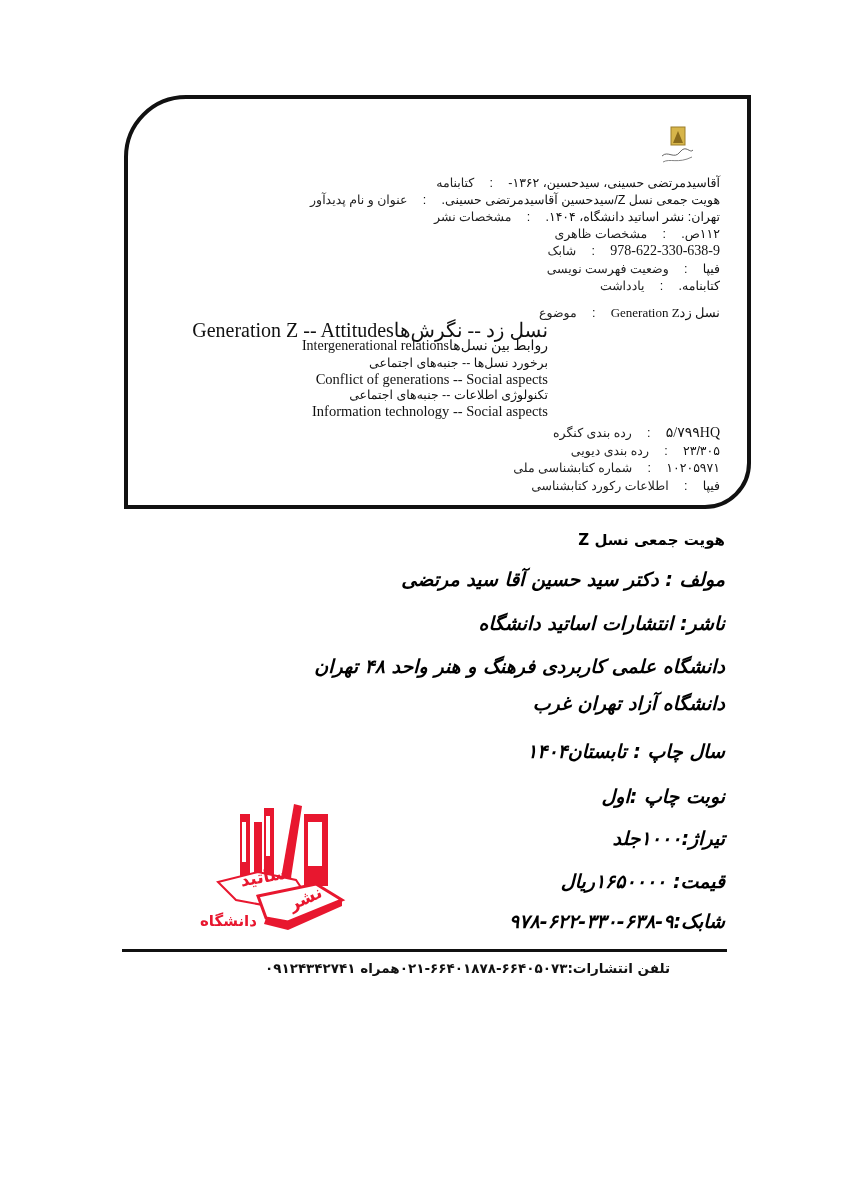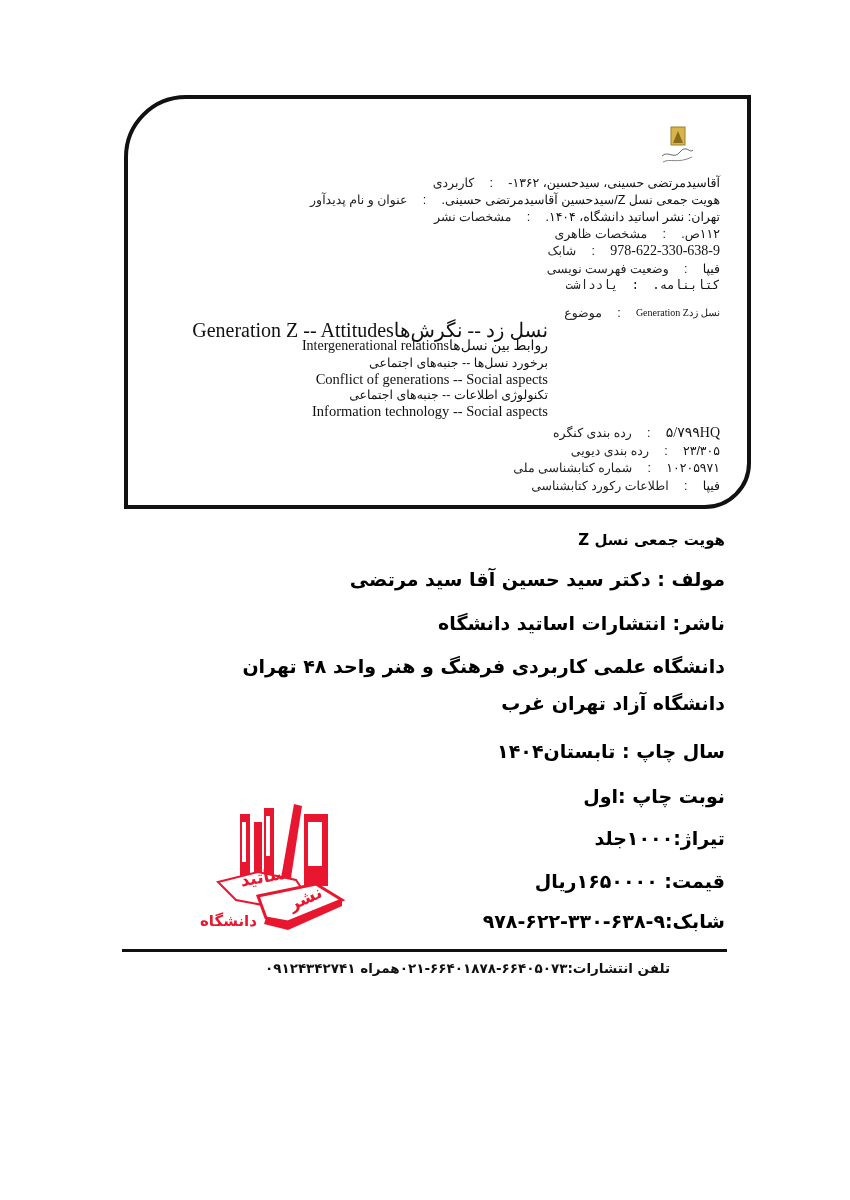--- a/index.html
+++ b/index.html
@@ -25,42 +25,42 @@
   .cip-subject-lines { position:absolute; right:302px; top:322px; direction:rtl; text-align:right;
     font-family:"Liberation Sans", sans-serif; font-size:12.5px; line-height:16.3px; }
   .cip-subject-lines .en { font-family:"Liberation Serif", serif; font-size:14.5px; direction:ltr; text-align:right; }
   .cip-subject-lines div { white-space:nowrap; }
 
   .info-line {
     position:absolute; right:125px; direction:rtl; text-align:right; white-space:nowrap;
     font-family:"DejaVu Sans", sans-serif; font-weight:bold; color:#000;
   }
   .info-title { top:531px; font-size:15px; }
-  .info-big { font-size:19px; }
+  .info-big { font-size:19px;font-style:italic; }
   .rule { position:absolute; left:122px; top:949px; width:605px; height:3px; background:#111; }
   .phone { position:absolute; left:190px; top:960px; width:480px; direction:rtl; text-align:right;
     font-family:"DejaVu Sans", sans-serif; font-weight:bold; font-size:13.5px; white-space:nowrap; }
 
   .publisher-logo { position:absolute; left:196px; top:800px; width:156px; height:140px; }
   .logo-text { position:absolute; font-family:"DejaVu Sans", sans-serif; font-weight:bold; color:#e8172f; white-space:nowrap; }
 </style>
 </head>
 <body>
 
 <div class="cip-box"></div>
 
 <svg class="nlai-logo" viewBox="0 0 34 44">
   <rect x="11" y="1" width="14" height="18" fill="#d7b54a" stroke="#9c7f2a" stroke-width="1"></rect>
   <path d="M13 17 L18 5 L23 17 Z" fill="#8a6b1c"></path>
   <path d="M2 30 C 8 24, 14 34, 20 26 S 30 28, 33 24" stroke="#555" fill="none" stroke-width="0.9"></path>
   <path d="M3 36 C 10 32, 18 38, 32 31" stroke="#666" fill="none" stroke-width="0.8"></path>
 </svg>
 
 <div class="cip-row" style="top:175px;">
-  <span class="cip-label">کاربردی</span>
+  <span class="cip-label">کتابنامه</span>
   <span class="cip-colon">:</span>
   <span class="cip-value">آقاسیدمرتضی حسینی، سیدحسین، ۱۳۶۲-</span>
 </div>
 <div class="cip-row" style="top:192px;">
   <span class="cip-label">عنوان و نام پدیدآور</span>
   <span class="cip-colon">:</span>
   <span class="cip-value">هویت جمعی نسل Z/سیدحسین آقاسیدمرتضی حسینی.</span>
 </div>
 <div class="cip-row" style="top:209px;">
   <span class="cip-label">مشخصات نشر</span>
@@ -75,29 +75,29 @@
 <div class="cip-row" style="top:243px;">
   <span class="cip-label">شابک</span>
   <span class="cip-colon">:</span>
   <span class="cip-value latin" style="font-family:'Liberation Serif',serif;font-size:14px;">978-622-330-638-9</span>
 </div>
 <div class="cip-row" style="top:261px;">
   <span class="cip-label">وضعیت فهرست نویسی</span>
   <span class="cip-colon">:</span>
   <span class="cip-value">فیپا</span>
 </div>
-<div class="cip-row" style="top:278px;font-family:Liberation Mono, monospace;">
+<div class="cip-row" style="top:278px;">
   <span class="cip-label">یادداشت</span>
   <span class="cip-colon">:</span>
   <span class="cip-value">کتابنامه.</span>
 </div>
 <div class="cip-row" style="top:305px;">
   <span class="cip-label">موضوع</span>
   <span class="cip-colon">:</span>
-  <span class="cip-value" style="font-family:'Liberation Serif',serif;font-size:10px;">نسل زدGeneration Z</span>
+  <span class="cip-value" style="font-family:'Liberation Serif',serif;font-size:13px;">نسل زدGeneration Z</span>
 </div>
 
 <div class="cip-subject-lines">
   <div style="font-family:'Liberation Serif',serif;font-size:20px;">نسل زد -- نگرش‌هاGeneration Z -- Attitudes</div>
   <div style="font-family:'Liberation Serif',serif;font-size:14px;">روابط بین نسل‌هاIntergenerational relations</div>
   <div>برخورد نسل‌ها -- جنبه‌های اجتماعی</div>
   <div class="en">Conflict of generations -- Social aspects</div>
   <div>تکنولوژی اطلاعات -- جنبه‌های اجتماعی</div>
   <div class="en">Information technology -- Social aspects</div>
 </div>

